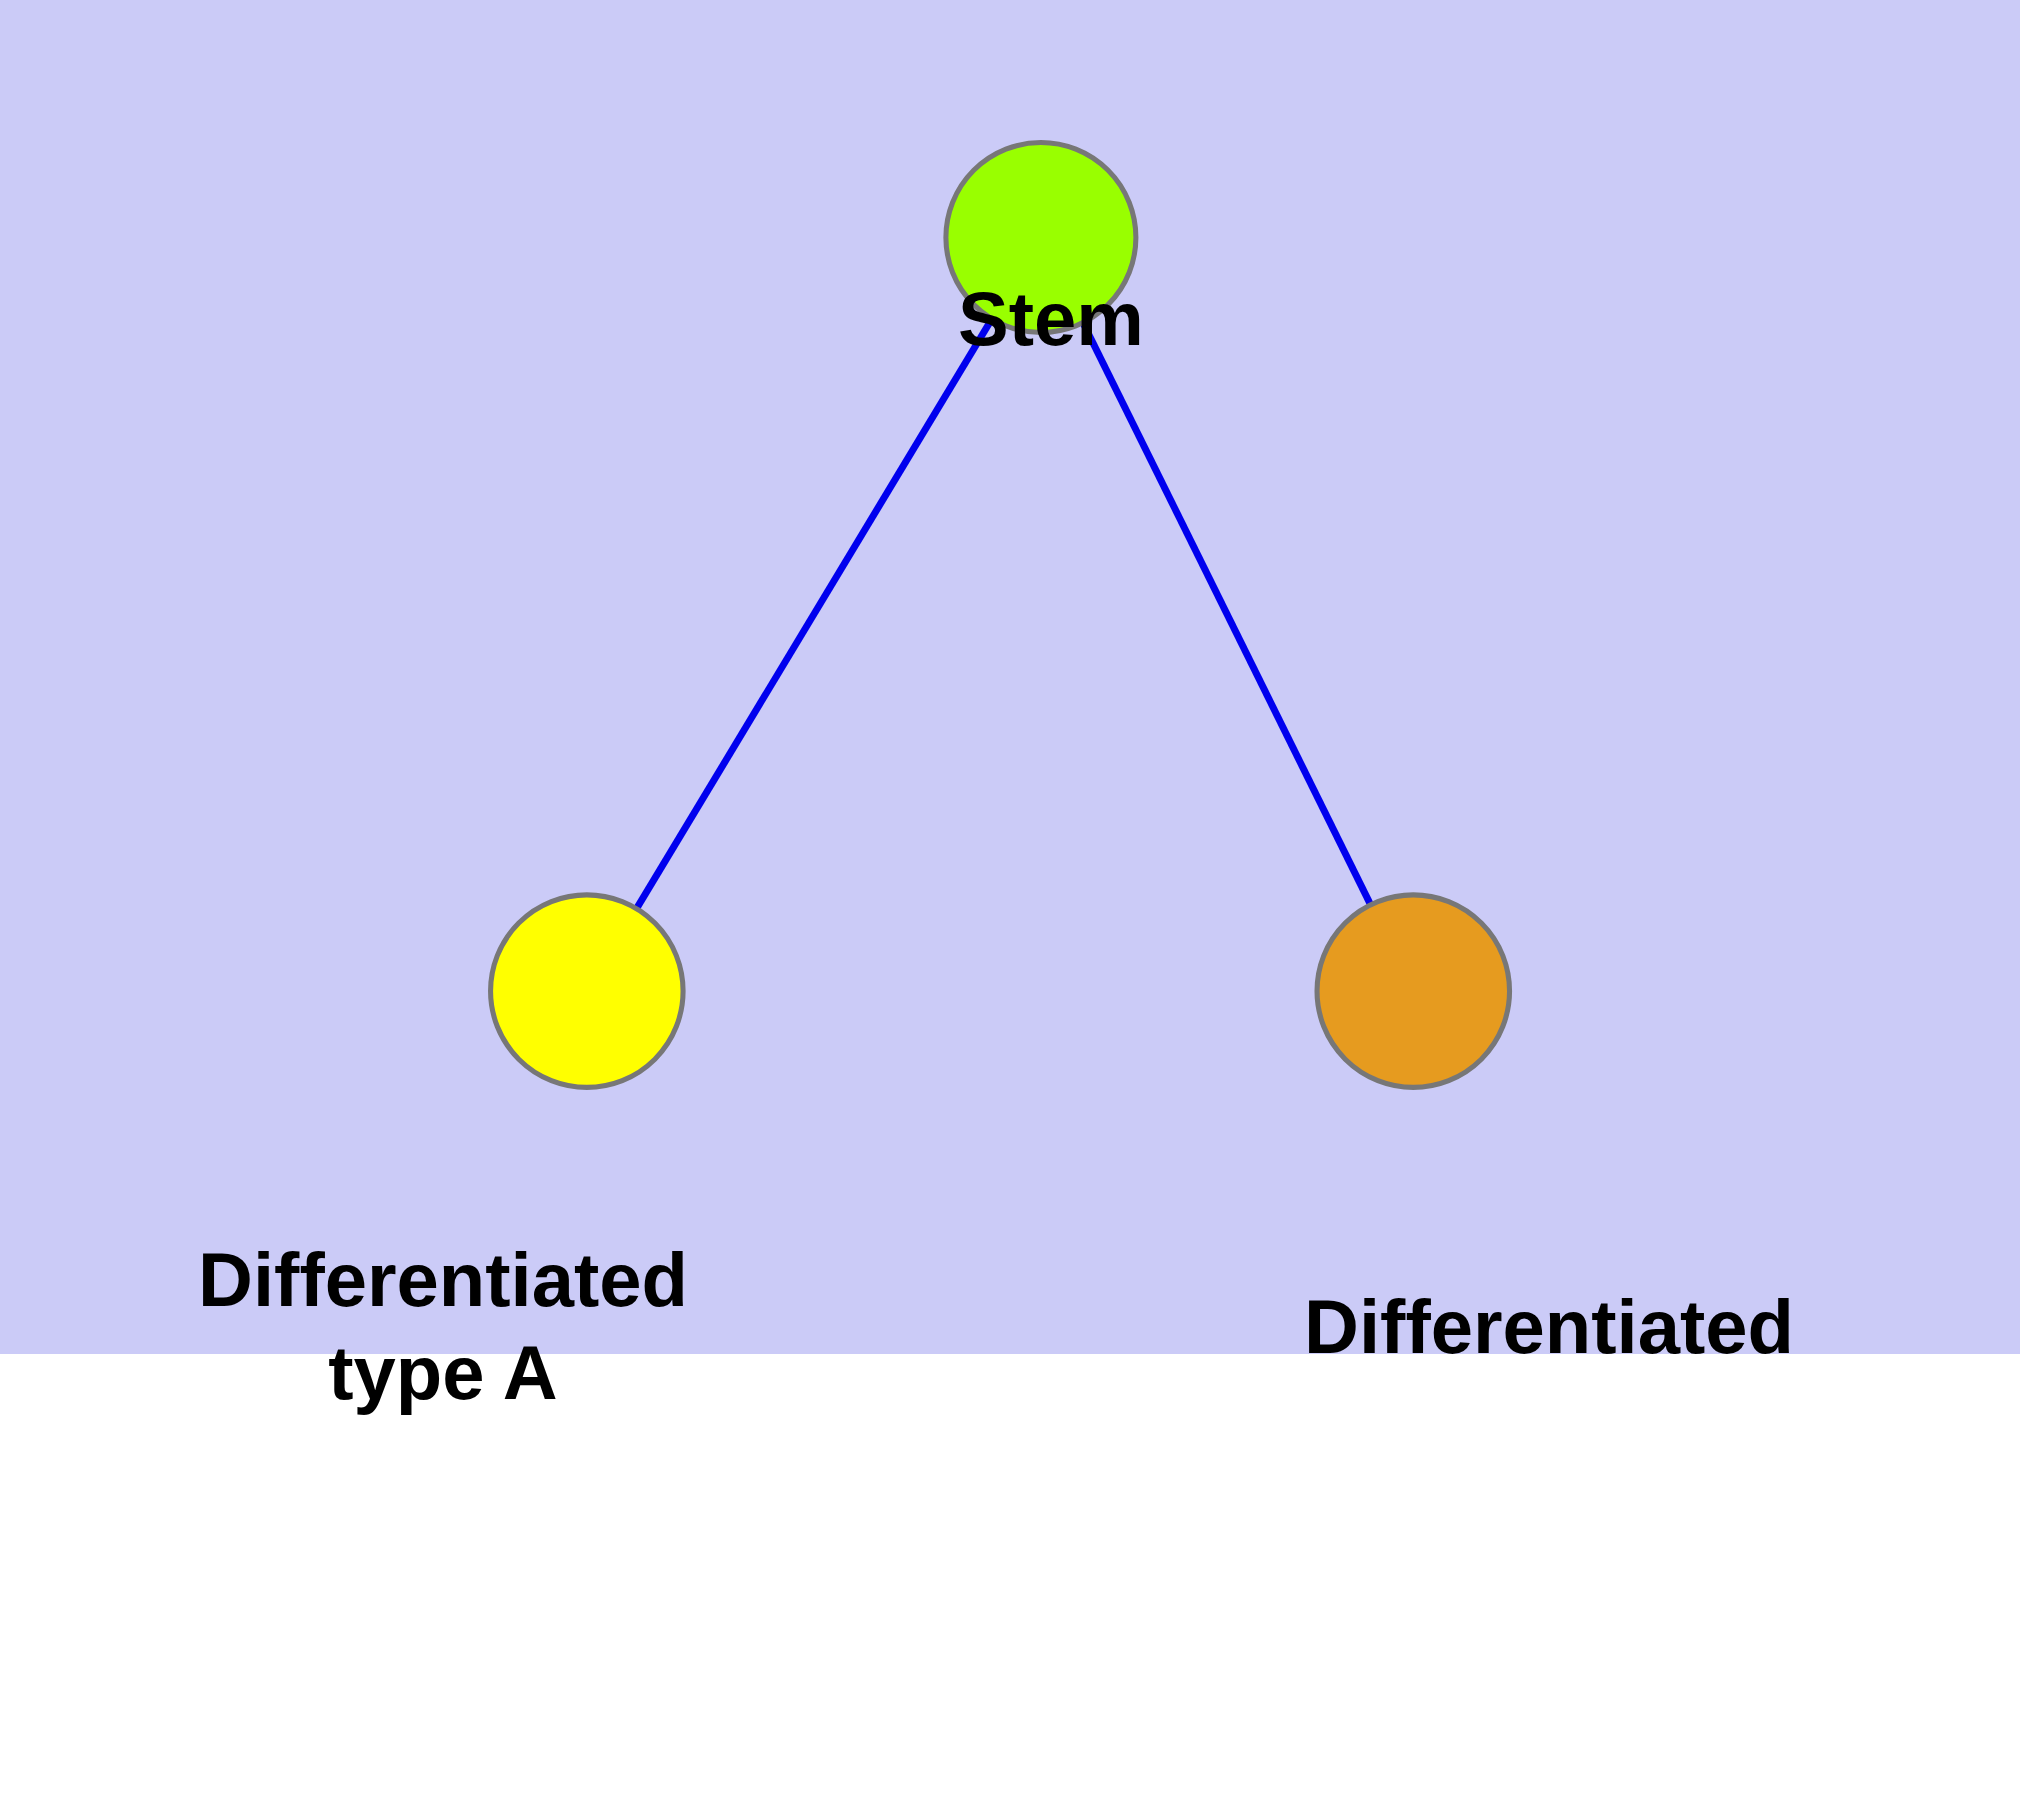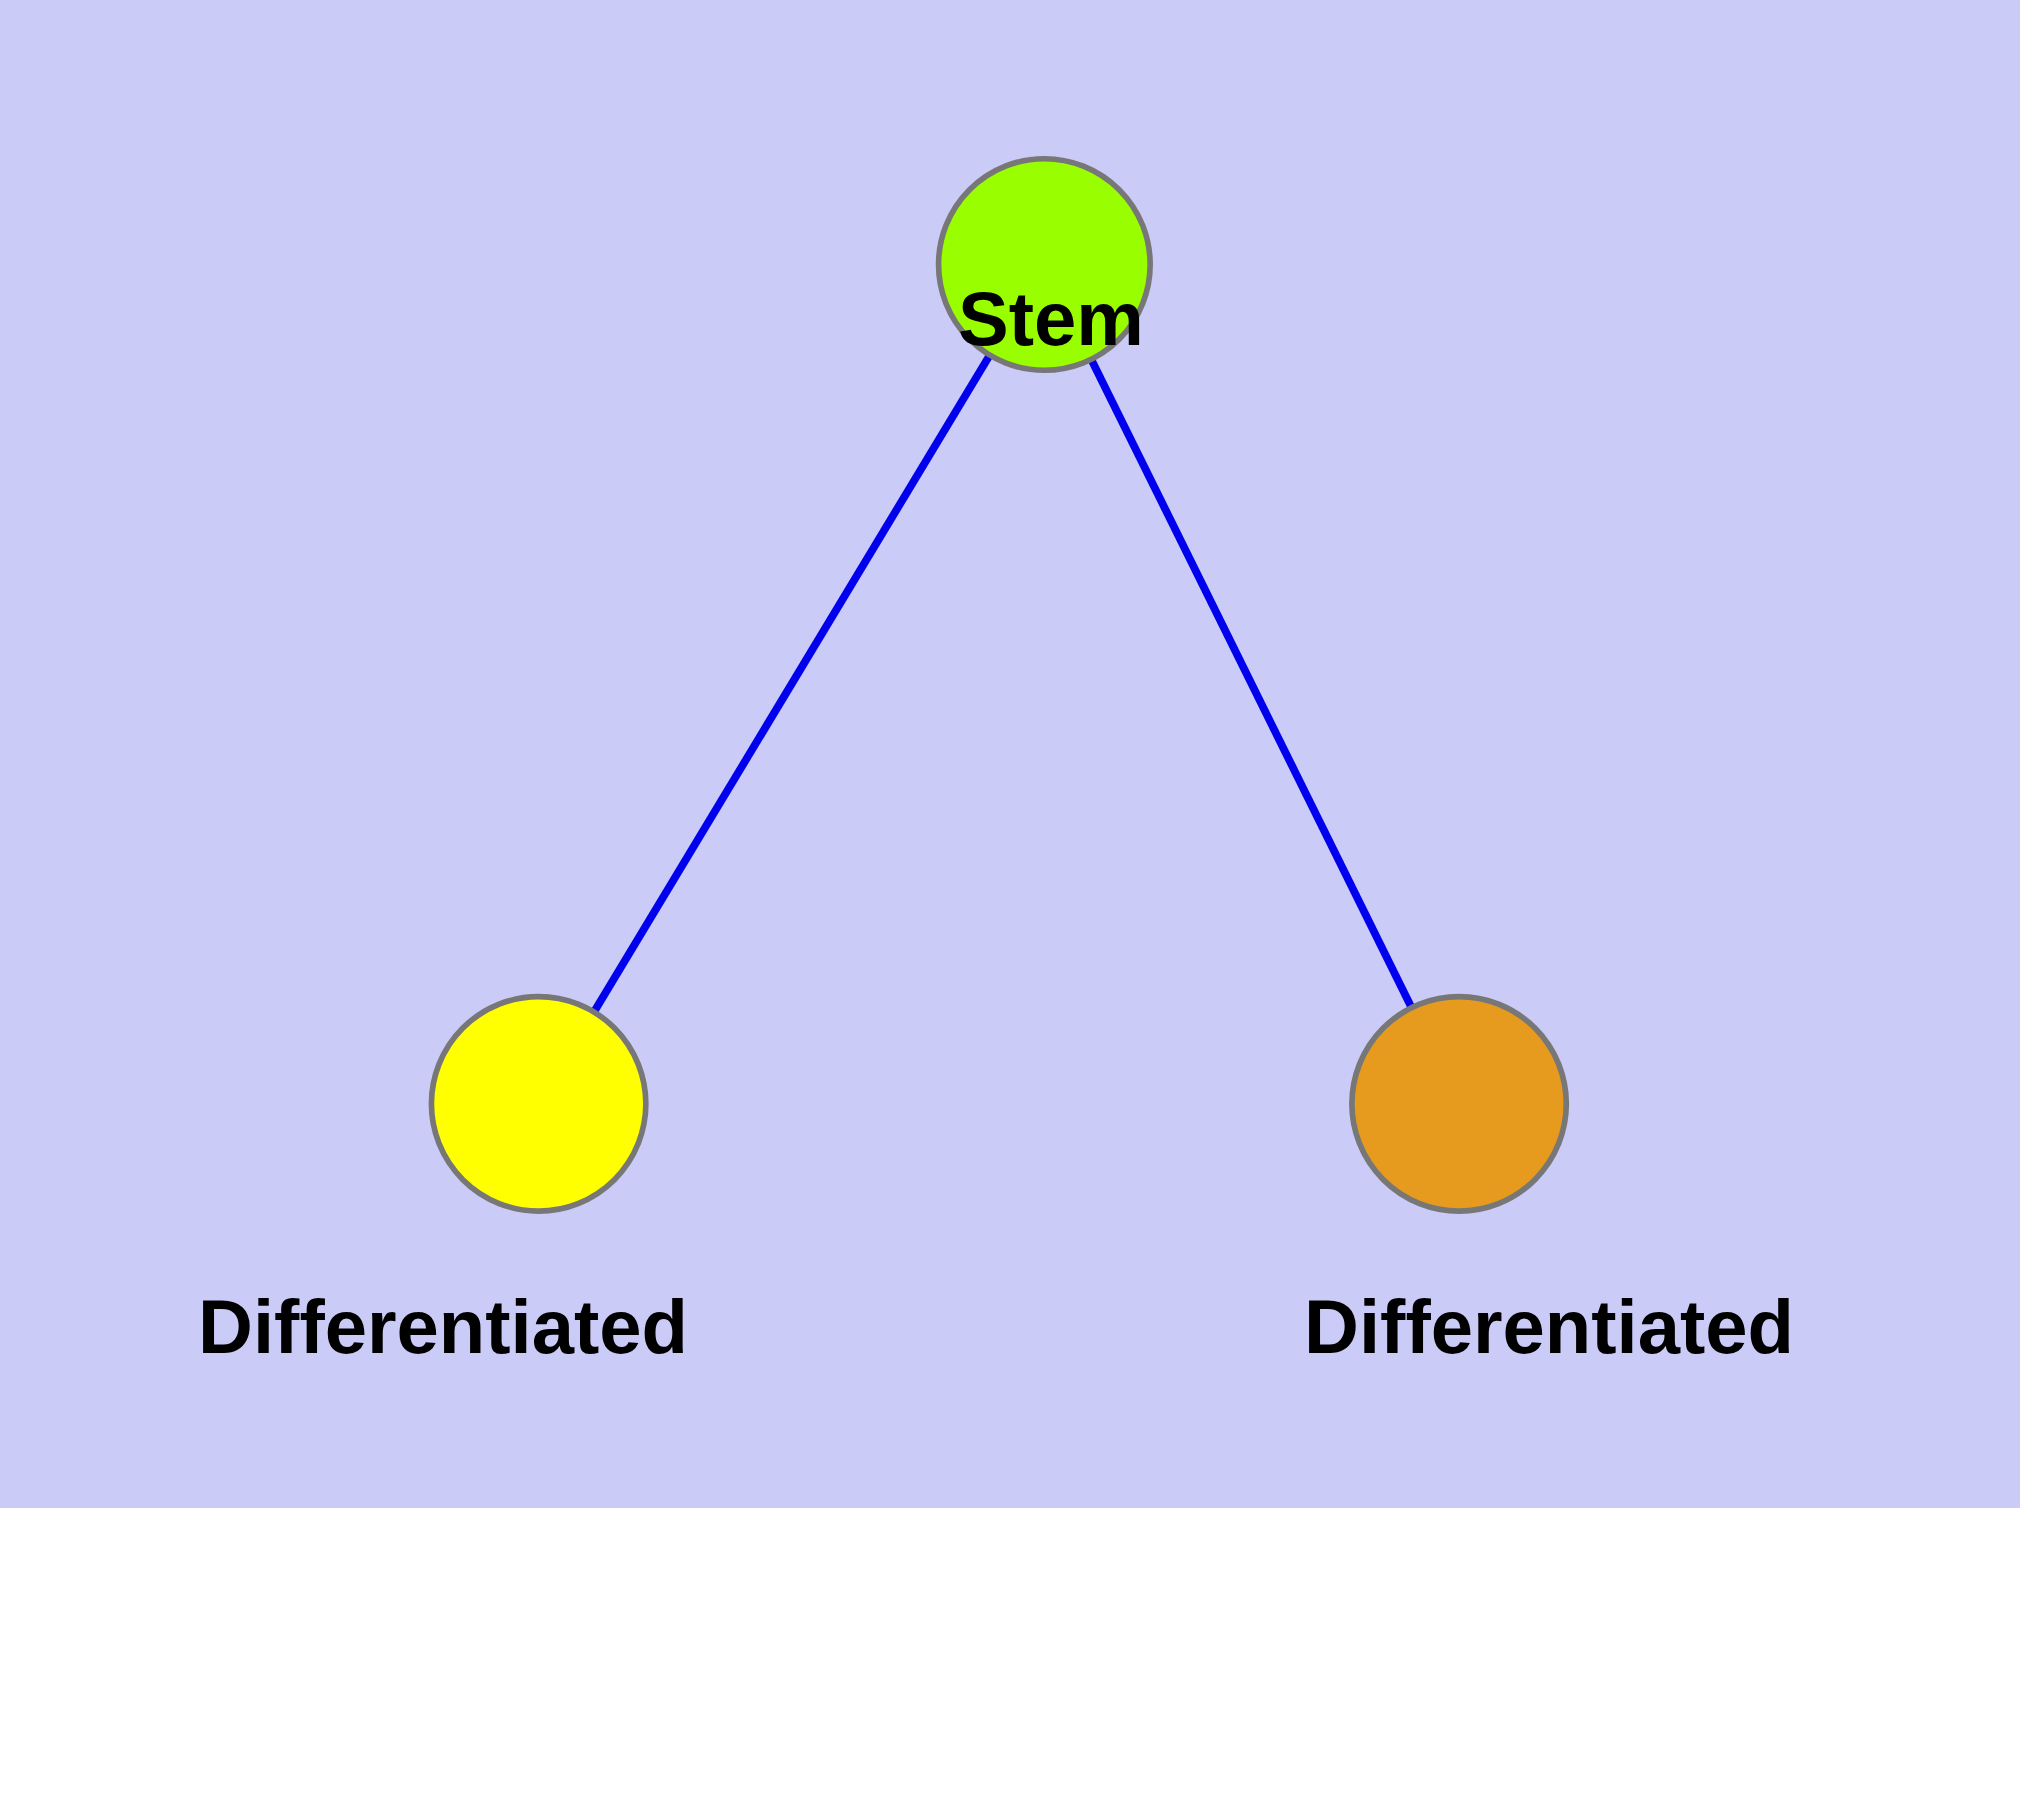--- a/index.html
+++ b/index.html
@@ -6,21 +6,21 @@
     margin: 0;
     padding: 0;
     width: 2021px;
     height: 1812px;
     overflow: hidden;
     font-family: "Liberation Sans", sans-serif;
   }
   .canvas {
     position: relative;
     width: 2021px;
-    height: 1508px;
+    height: 1354px;
   }
   .graph-svg {
     position: absolute;
     left: 0;
     top: 0;
     width: 100%;
     height: 100%;
     display: block;
   }
   .edge {
@@ -57,20 +57,21 @@
 
     <circle class="node-circle" cx="1240" cy="375" r="150" fill="#99FF00" stroke="#777777"></circle>
     <circle class="node-circle" cx="523" cy="1565" r="152" fill="#FFFF00" stroke="#777777"></circle>
     <circle class="node-circle" cx="1828" cy="1565" r="152" fill="#E69B1F" stroke="#777777"></circle>
   </svg>
 
   <div class="node-label" style="left:1051px; top:318px;">Stem</div>
 
   <div class="node-label" style="left:443px; top:1326px;">
     <span class="label-line">Differentiated</span>
+    <span class="label-line">type A</span>
   </div>
 
   <div class="node-label" style="left:1549px; top:1326px;">
     <span class="label-line">Differentiated</span>
   </div>
 
 </div>
 
 
 </body></html>

